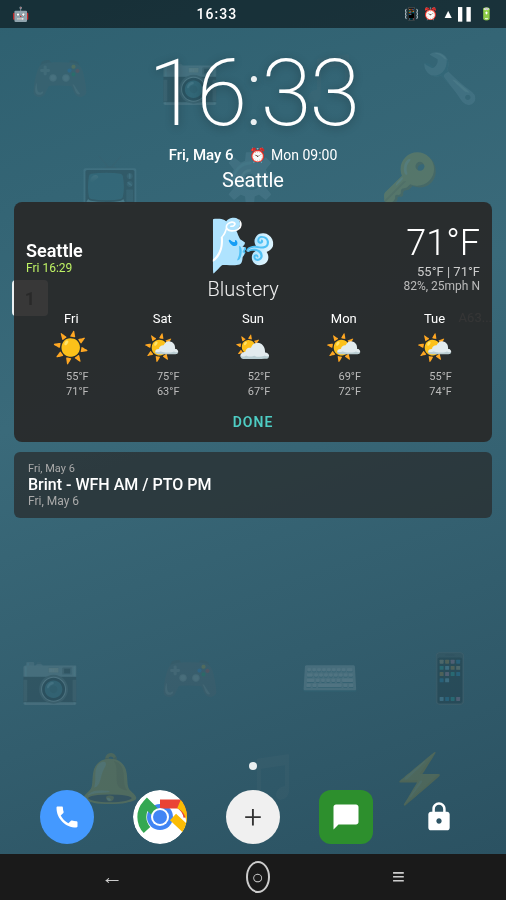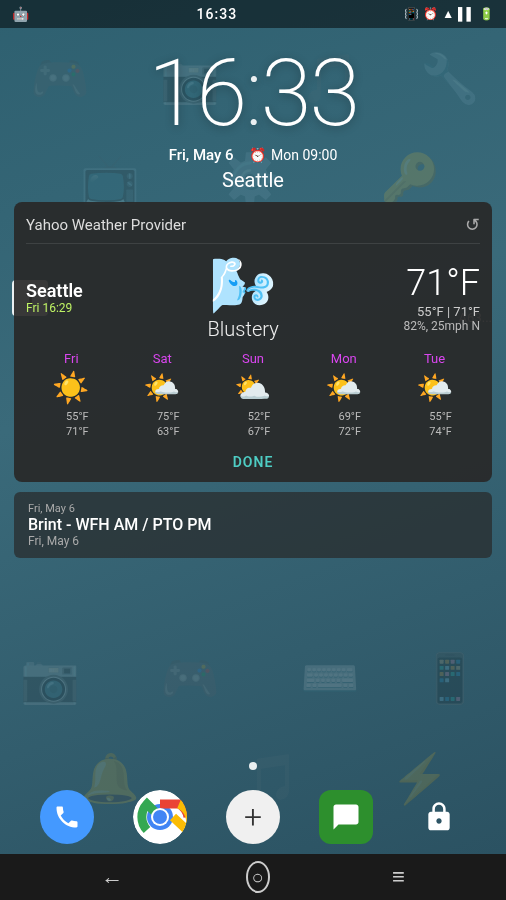--- a/index.html
+++ b/index.html
@@ -231,21 +231,21 @@
 
     .forecast-day {
       display: flex;
       flex-direction: column;
       align-items: center;
       gap: 4px;
     }
 
     .forecast-day-name {
       font-size: 13px;
-      color: #d946ef;
+      color: #ffffff;
     }
 
     .forecast-icon {
       font-size: 30px;
     }
 
     .forecast-temps {
       font-size: 11px;
       color: #bbb;
       text-align: center;
@@ -445,24 +445,20 @@
 
 <div class="calendar-widget">
   <span>1</span>
 </div>
 
 <div class="partial-text">A63...</div>
 
 <div style="position:relative;z-index:6;margin-top:6px;">
   <div class="weather-widget">
 
-    <div class="weather-header">
-      <span class="weather-provider-name">Yahoo Weather Provider</span>
-      <span class="refresh-icon">↺</span>
-    </div>
 
     <div class="weather-current">
       <div class="weather-location">
         <span class="location-name">Seattle</span>
         <span class="location-time">Fri 16:29</span>
       </div>
 
       <div class="weather-icon-area">
 
         <span class="wind-icon">🌬️</span>

